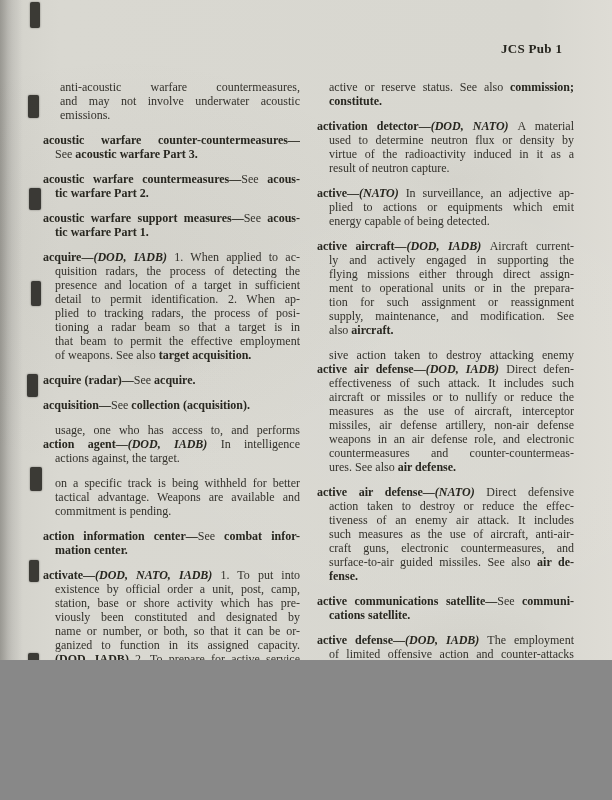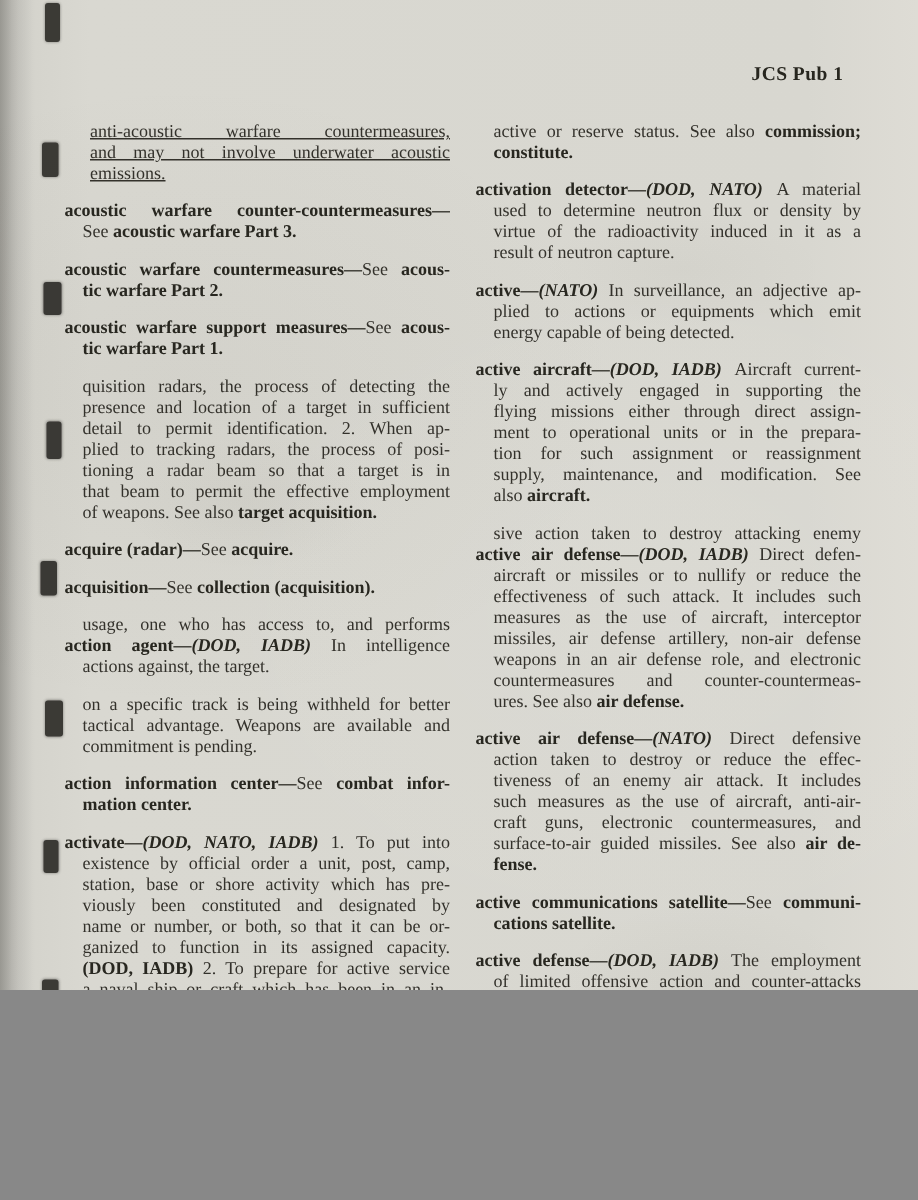--- a/index.html
+++ b/index.html
@@ -31,21 +31,21 @@
     position:absolute; top:80px; width:257px;
     font-size:12px; line-height:14px; color:#33312b;
   }
   .col-left  { left:43px; }
   .col-right { left:317px; }
   .entry { margin-bottom:11px; }
   .line { height:14px; overflow:hidden; padding-left:12px; text-align:left; }
   .line.first { padding-left:0; }
   .line.j { text-align:justify; text-align-last:justify; }
   .entry.cont .line { padding-left:12px; }
-  .col-left .entry.cont .line { padding-left:17px;text-decoration:underline; }
+  .col-left .entry.cont .line { padding-left:17px; }
   .b  { font-weight:bold; color:#282720;text-align:right; }
   .bi { font-weight:bold; font-style:italic; color:#282720; }
   .pageno {
     position:absolute; left:562px; top:744px;
     font-size:12px; font-weight:bold; color:#2c2b26;
   }
 </style>
 </head>
 <body>
 
@@ -82,20 +82,21 @@
       </div>
       <div class="entry">
         <div class="line first j"><span class="b">acoustic warfare countermeasures—</span><span>See </span><span class="b">acous-</span></div>
         <div class="line"><span class="b">tic warfare Part 2.</span></div>
       </div>
       <div class="entry">
         <div class="line first j"><span class="b">acoustic warfare support measures—</span><span>See </span><span class="b">acous-</span></div>
         <div class="line"><span class="b">tic warfare Part 1.</span></div>
       </div>
       <div class="entry">
+        <div class="line first j"><span class="b">acquire—</span><span class="bi">(DOD, IADB) </span><span>1. When applied to ac-</span></div>
         <div class="line j"><span>quisition radars, the process of detecting the</span></div>
         <div class="line j"><span>presence and location of a target in sufficient</span></div>
         <div class="line j"><span>detail to permit identification. 2. When ap-</span></div>
         <div class="line j"><span>plied to tracking radars, the process of posi-</span></div>
         <div class="line j"><span>tioning a radar beam so that a target is in</span></div>
         <div class="line j"><span>that beam to permit the effective employment</span></div>
         <div class="line"><span>of weapons. See also </span><span class="b">target acquisition.</span></div>
       </div>
       <div class="entry">
         <div class="line first"><span class="b">acquire (radar)—</span><span>See </span><span class="b">acquire.</span></div>
@@ -149,22 +150,22 @@
         <div class="line j"><span>ly and actively engaged in supporting the</span></div>
         <div class="line j"><span>flying missions either through direct assign-</span></div>
         <div class="line j"><span>ment to operational units or in the prepara-</span></div>
         <div class="line j"><span>tion for such assignment or reassignment</span></div>
         <div class="line j"><span>supply, maintenance, and modification. See</span></div>
         <div class="line"><span>also </span><span class="b">aircraft.</span></div>
       </div>
       <div class="entry">
         <div class="line j"><span>sive action taken to destroy attacking enemy</span></div>
         <div class="line first j"><span class="b">active air defense—</span><span class="bi">(DOD, IADB) </span><span>Direct defen-</span></div>
+        <div class="line j"><span>effectiveness of such attack. It includes such</span></div>
         <div class="line j"><span>aircraft or missiles or to nullify or reduce the</span></div>
-        <div class="line j"><span>effectiveness of such attack. It includes such</span></div>
         <div class="line j"><span>measures as the use of aircraft, interceptor</span></div>
         <div class="line j"><span>missiles, air defense artillery, non-air defense</span></div>
         <div class="line j"><span>weapons in an air defense role, and electronic</span></div>
         <div class="line j"><span>countermeasures and counter-countermeas-</span></div>
         <div class="line"><span>ures. See also </span><span class="b">air defense.</span></div>
       </div>
       <div class="entry">
         <div class="line first j"><span class="b">active air defense—</span><span class="bi">(NATO) </span><span>Direct defensive</span></div>
         <div class="line j"><span>action taken to destroy or reduce the effec-</span></div>
         <div class="line j"><span>tiveness of an enemy air attack. It includes</span></div>

